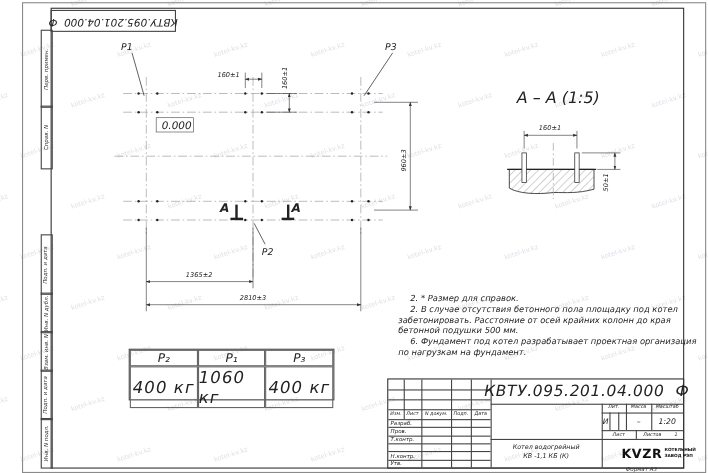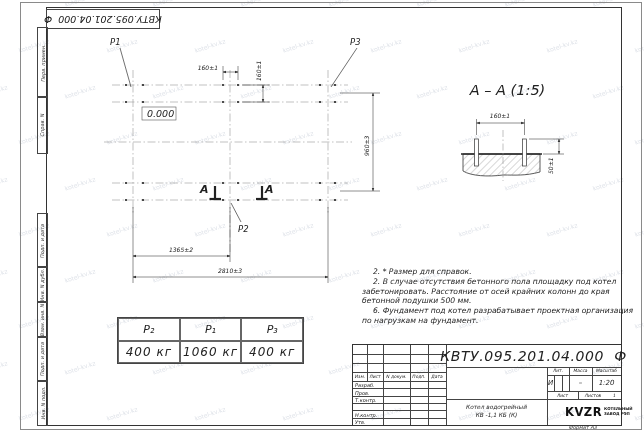--- a/index.html
+++ b/index.html
@@ -29,21 +29,21 @@
   .axis-caption{left:143px;top:126px;width:130px;font-size:10.5px;font-style:italic;z-index:7;white-space:nowrap;}
   .section-title{left:450px;top:82px;width:115px;text-align:center;font-size:14.5px;font-style:italic;z-index:7;white-space:nowrap;}
   
   #notes{left:362px;top:267px;width:276px;z-index:7;font-size:7.6px;font-style:italic;line-height:1.23;color:#222;}
   #notes p{margin:0 0 1px 0;text-indent:11px;}
   
   #loads{left:117px;top:317px;width:185px;height:45px;z-index:7;display:grid;
          grid-template-columns:1fr 1fr 1fr;grid-template-rows:1fr 1fr;border:1px solid #444;}
   #loads div{border:0.5px solid #666;display:flex;align-items:center;justify-content:center;font-style:italic;}
   #loads .hd{font-size:11px;}
-  #loads .vl2{font-size:12px;letter-spacing:1px;}
+  #loads .vl2{font-size:15px;letter-spacing:1px;}
   
   #tb{left:352px;top:344px;width:268px;height:80px;border:1.2px solid #333;z-index:8;background:transparent;}
   #tb .hl,#tb .vl{position:absolute;background:#444;}
   #tb .hl{height:0.7px;}
   #tb .vl{width:0.7px;}
   .cellt{position:absolute;font-style:italic;color:#222;}
   .tiny{font-size:4.4px;}
   .small{font-size:5px;}
   .docnum{left:93px;top:0;width:175px;height:22px;display:flex;align-items:center;justify-content:center;
           font-size:14px;font-style:italic;letter-spacing:0.6px;white-space:pre;}

